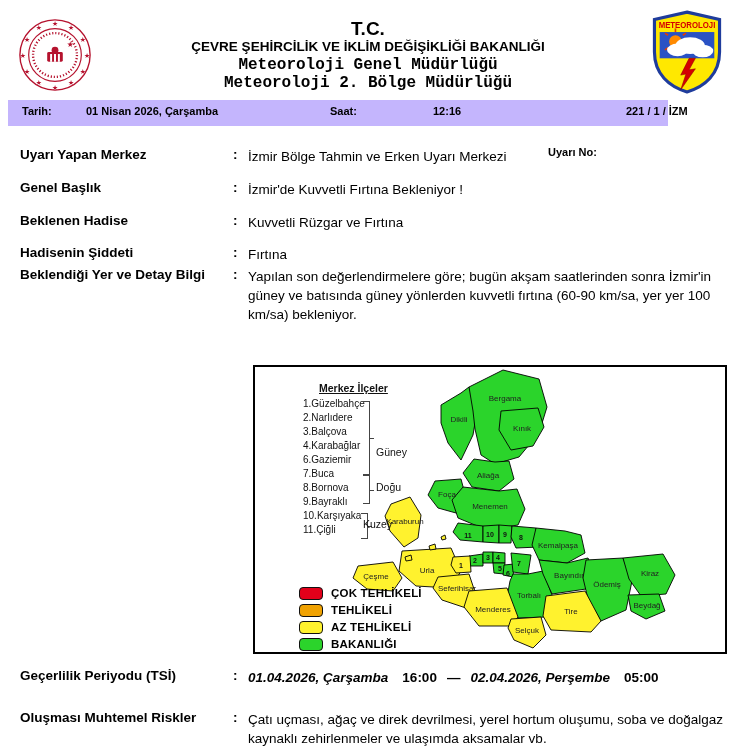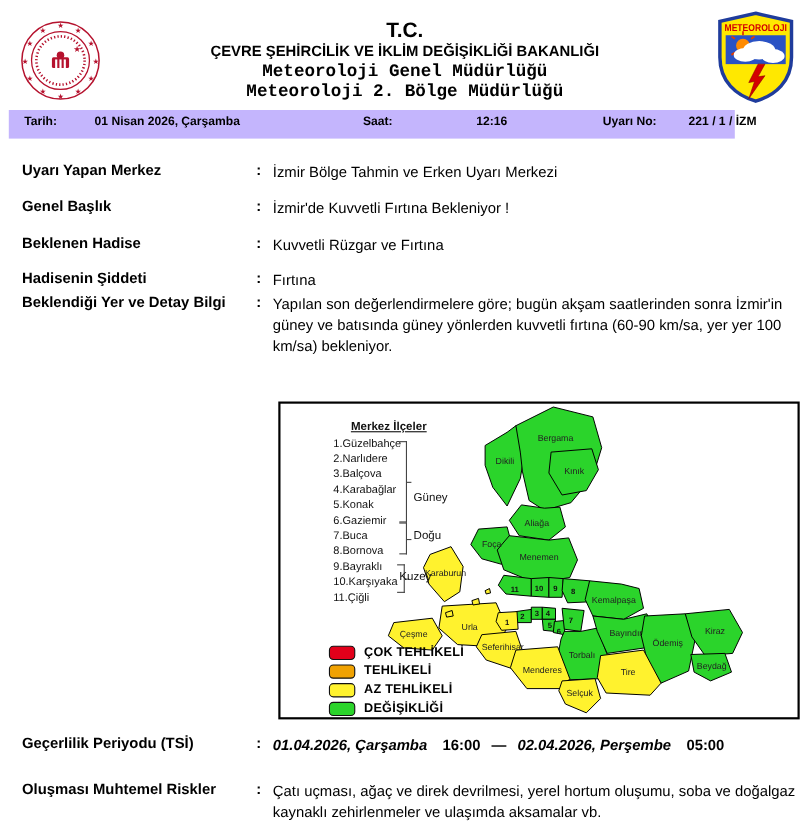--- a/index.html
+++ b/index.html
@@ -14,21 +14,21 @@
   .logo-left{position:absolute;left:16px;top:18px;width:78px;height:74px;}
   .logo-right{position:absolute;left:650px;top:10px;width:74px;height:84px;}
 
   
   .info-bar{position:absolute;left:8px;top:100px;width:660px;height:26px;background:#c4b5fd;font-size:11px;font-weight:bold;}
   .info-bar span{position:absolute;top:5px;white-space:nowrap;}
   .ib-date-label{left:14px;}
   .ib-date-value{left:62px;margin-left:16px;}
   .ib-time-label{left:322px;}
   .ib-time-value{left:380px;margin-left:45px;}
-  .ib-no-label{left:540px;}
+  .ib-no-label{left:540px;margin-top:41px;}
   .ib-no-value{left:618px;}
 
   
   .frow{position:absolute;left:0;width:736px;font-size:13.5px;}
   .frow .flabel{position:absolute;left:20px;top:0;width:212px;font-weight:bold;}
   .frow .fcolon{position:absolute;left:233px;top:0;font-weight:bold;}
   .frow .fvalue{position:absolute;left:248px;top:0;width:478px;line-height:19px;}
   .italic-val{font-style:italic;font-weight:bold;}
   .bold-val{font-weight:bold;}
   .gap-s{display:inline-block;width:14px;}
@@ -207,21 +207,20 @@
         <text x="264" y="199" class="num-label">7</text>
       </svg>
 
     <div class="merkez">
       <div class="merkez-title">Merkez İlçeler</div>
       <div id="merkez-list">
           <div class="mi-item">1.Güzelbahçe</div>
           <div class="mi-item">2.Narlıdere</div>
           <div class="mi-item">3.Balçova</div>
           <div class="mi-item">4.Karabağlar</div>
-          <div class="mi-item">5.Konak</div>
           <div class="mi-item">6.Gaziemir</div>
           <div class="mi-item">7.Buca</div>
           <div class="mi-item">8.Bornova</div>
           <div class="mi-item">9.Bayraklı</div>
           <div class="mi-item">10.Karşıyaka</div>
           <div class="mi-item">11.Çiğli</div>
         </div>
     </div>
     <div class="bracket" style="left:108px;top:34px;height:72px"></div>
     <div class="grp-label" style="left:121px;top:79px">Güney</div>
@@ -238,21 +237,21 @@
         <div class="legend-row">
           <span class="swatch" style="background: rgb(240, 162, 2);"></span>
           <span class="legend-label">TEHLİKELİ</span>
         </div>
         <div class="legend-row">
           <span class="swatch" style="background: rgb(255, 242, 46);"></span>
           <span class="legend-label">AZ TEHLİKELİ</span>
         </div>
         <div class="legend-row">
           <span class="swatch" style="background: rgb(43, 212, 43);"></span>
-          <span class="legend-label">DEĞİŞİKLİĞİ</span>
+          <span class="legend-label">BAKANLIĞI</span>
         </div>
       </div>
   </div>
 
   <div class="frow" style="top:668px">
     <span class="flabel">Geçerlilik Periyodu (TSİ)</span>
     <span class="fcolon">:</span>
     <span class="fvalue"><span class="italic-val">01.04.2026, Çarşamba</span><span class="gap-s"></span><span class="bold-val">16:00</span><span class="gap-m"></span><span class="bold-val">—</span><span class="gap-m"></span><span class="italic-val">02.04.2026, Perşembe</span><span class="gap-s"></span><span class="bold-val">05:00</span></span>
   </div>
 

